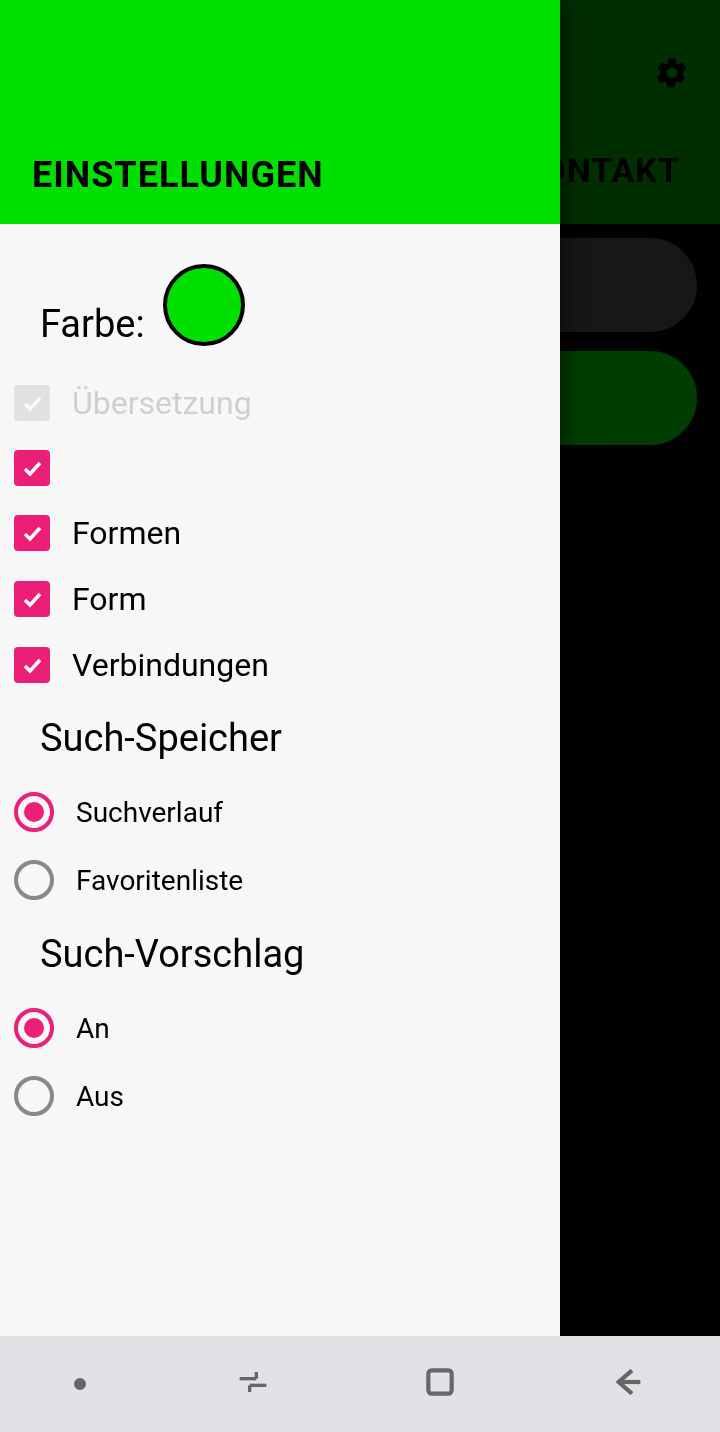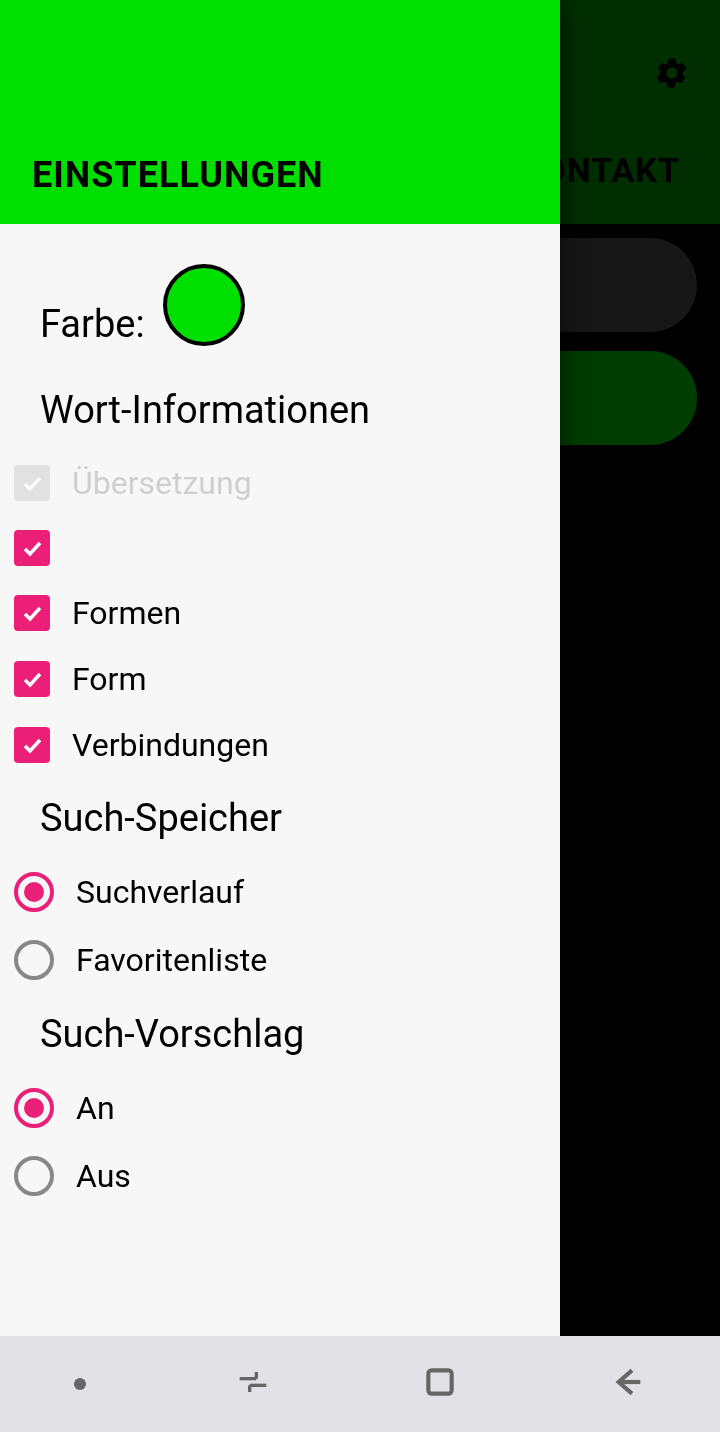--- a/index.html
+++ b/index.html
@@ -29,21 +29,21 @@
 .checkbox { width: 36px; height: 36px; border-radius: 4px; background: #ec1f78; margin-right: 22px; position: relative; flex-shrink: 0; }
 .checkbox.disabled { background: #bbb; }
 .checkbox svg { position: absolute; top: 50%; left: 50%; transform: translate(-50%,-50%); }
 .check-label { font-size: 32px; color: #000; }
 .check-row.disabled .check-label { color: #888; }
 
 .radio-row { display: flex; align-items: center; padding: 14px 0 14px 0; }
 .radio { width: 40px; height: 40px; border-radius: 50%; border: 4px solid #888; margin-right: 22px; position: relative; flex-shrink: 0; }
 .radio.selected { border-color: #ec1f78; }
 .radio.selected::after { content: ''; position: absolute; top: 50%; left: 50%; width: 20px; height: 20px; border-radius: 50%; background: #ec1f78; transform: translate(-50%,-50%); }
-.radio-label { font-size: 32px; color: #000; }
+.radio-label { font-size: 28px; color: #000; }
 
 .navbar { position: absolute; bottom: 0; left: 0; right: 0; height: 96px; background: #e2e2e6; display: flex; align-items: center; justify-content: space-around; }
 .nav-dot { width: 12px; height: 12px; border-radius: 50%; background: #666; }
 .nav-icon { color: #666; }
 </style>
 </head>
 <body>
 
 <div class="background-layer">
   <div class="bg-header"></div>
@@ -62,21 +62,20 @@
   <div class="drawer-header">
     <div class="drawer-title">EINSTELLUNGEN</div>
   </div>
   <div class="drawer-body">
 
     <div class="row-color">
       <span class="row-color-label">Farbe:</span>
       <div class="color-circle"></div>
     </div>
 
-    <div class="section-title">Wort-Informationen</div>
 
     <div class="check-row disabled">
       <div class="checkbox disabled">
         <svg width="24" height="24" viewBox="0 0 24 24" fill="none" stroke="#fff" stroke-width="3.5">
             <polyline points="5 13 10 18 20 7"></polyline>
           </svg>
       </div>
       <span class="check-label">Übersetzung</span>
     </div>
 

